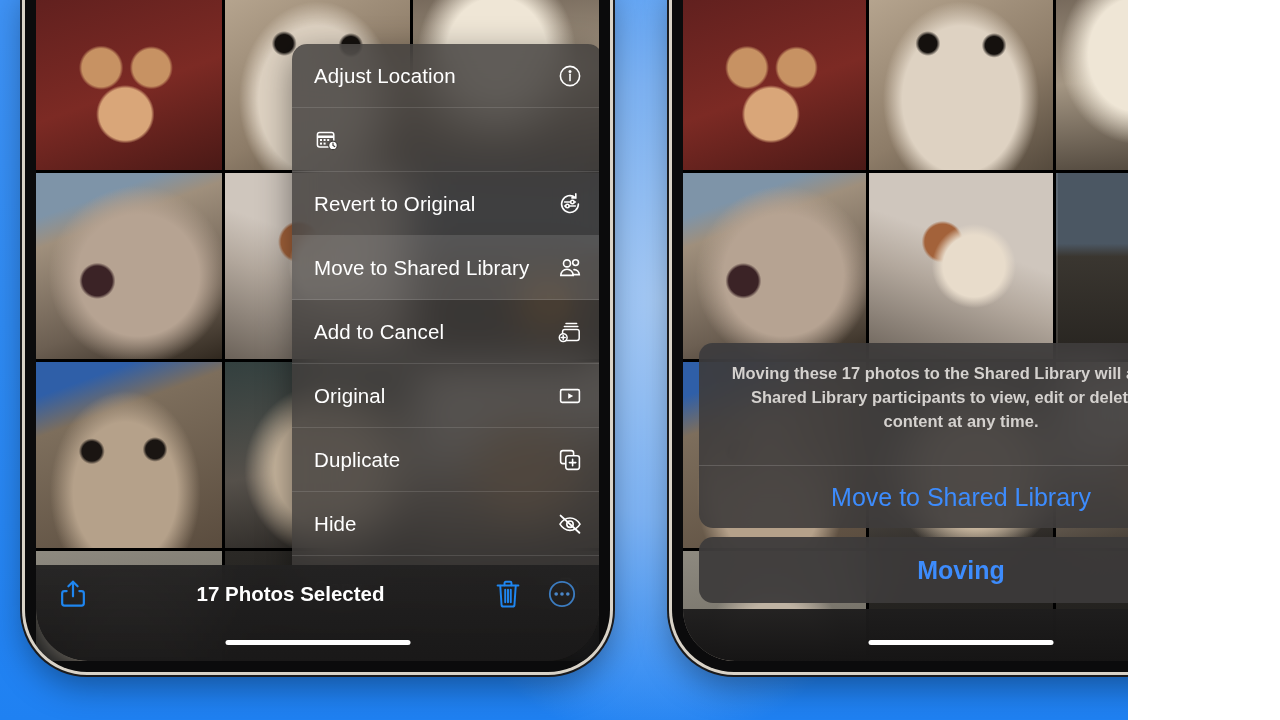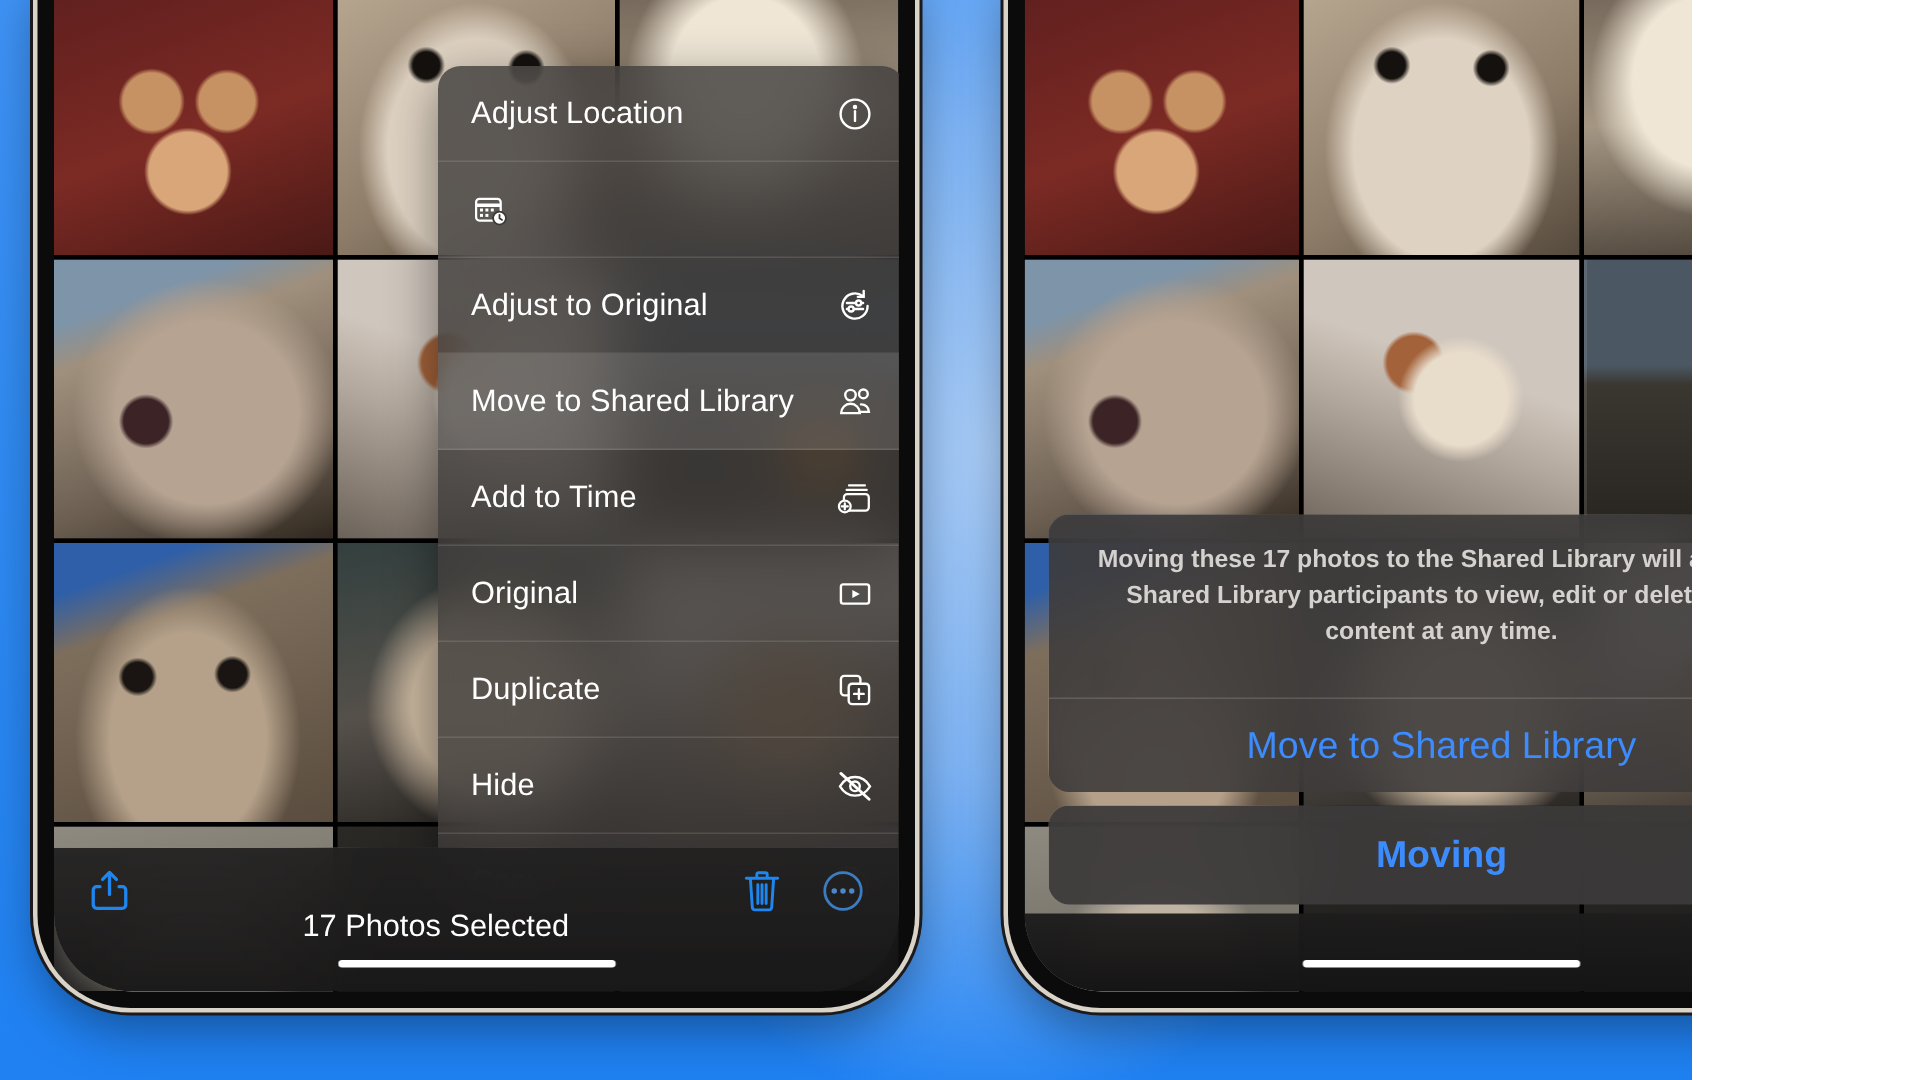--- a/index.html
+++ b/index.html
@@ -127,21 +127,21 @@
   
   .toolbar {
     position: absolute; left: 0; right: 0; bottom: 0; height: 96px;
     background: linear-gradient(180deg, rgba(34,33,33,.94), rgba(26,25,25,.99));
     -webkit-backdrop-filter: blur(18px); backdrop-filter: blur(18px);
     display: flex; align-items: flex-start; z-index: 7;
     padding: 12px 20px 0 20px;
   }
   .toolbar .tb-title {
     flex: 1; text-align: center; color: #fff;
-    font-size: 20.5px; font-weight: normal; line-height: 34px; margin-top: 24px;
+    font-size: 20.5px; font-weight: bold; line-height: 34px;
   }
   .tb-icon { width: 34px; height: 34px; display:flex; align-items:center; justify-content:center; }
   .tb-icon svg { width: 28px; height: 30px; }
   .tb-right { display: flex; gap: 20px; }
   .home-bar {
     position: absolute; left: 50%; transform: translateX(-50%);
     bottom: 16px; width: 185px; height: 5.5px; border-radius: 3px; background: #fff;
     z-index: 8;
   }
 
@@ -244,21 +244,21 @@
                   <rect x="12.2" y="11" width="2" height="2"></rect>
                   <rect x="5" y="14.6" width="2" height="2"></rect>
                   <rect x="8.6" y="14.6" width="2" height="2"></rect>
                 </g>
                 <circle cx="18" cy="17.4" r="4.3" fill="#fff" stroke="#3c3a38" stroke-width="1.2"></circle>
                 <path d="M18 15.2 V17.5 L19.7 18.6" stroke="#3c3a38" stroke-width="1.2" stroke-linecap="round"></path>
               </svg>
             </span>
           </div>
           <div class="ctx-row">
-            <span class="lbl">Adjust to Original</span>
+            <span class="lbl">Revert to Original</span>
             <span class="ic">
               <svg viewBox="0 0 24 24" fill="none" stroke="#fff" stroke-width="1.6" stroke-linecap="round">
                 <path d="M20.4 12 a8.4 8.4 0 1 1 -3.1 -6.5"></path>
                 <path d="M17.8 1.9 L17.8 5.9 L13.9 5.9"></path>
                 <path d="M6.6 10 H17.4 M6.6 14 H17.4"></path>
                 <circle cx="14.4" cy="10" r="1.7" fill="#3c3a38"></circle>
                 <circle cx="9.4" cy="14" r="1.7" fill="#3c3a38"></circle>
               </svg>
             </span>
           </div>
@@ -267,21 +267,21 @@
             <span class="ic">
               <svg viewBox="0 0 24 24" fill="none" stroke="#fff" stroke-width="1.6" stroke-linecap="round">
                 <circle cx="9" cy="7.4" r="3.5"></circle>
                 <path d="M2.8 19.4 a6.2 6.2 0 0 1 12.4 0 z"></path>
                 <circle cx="17.6" cy="6.6" r="2.9"></circle>
                 <path d="M14.9 18.6 h6.4 a5.1 5.1 0 0 0 -5.3 -5"></path>
               </svg>
             </span>
           </div>
           <div class="ctx-row">
-            <span class="lbl">Add to Time</span>
+            <span class="lbl">Add to Cancel</span>
             <span class="ic">
               <svg viewBox="0 0 24 24" fill="none" stroke="#fff" stroke-width="1.5" stroke-linecap="round">
                 <path d="M8 3.6 H18.6"></path>
                 <path d="M6.4 6.6 H19.8"></path>
                 <rect x="4.6" y="9.4" width="16.6" height="11" rx="2.2"></rect>
                 <circle cx="5.2" cy="17.6" r="3.9" fill="#3c3a38" stroke="#fff"></circle>
                 <path d="M5.2 15.6 V19.6 M3.2 17.6 H7.2"></path>
               </svg>
             </span>
           </div>

